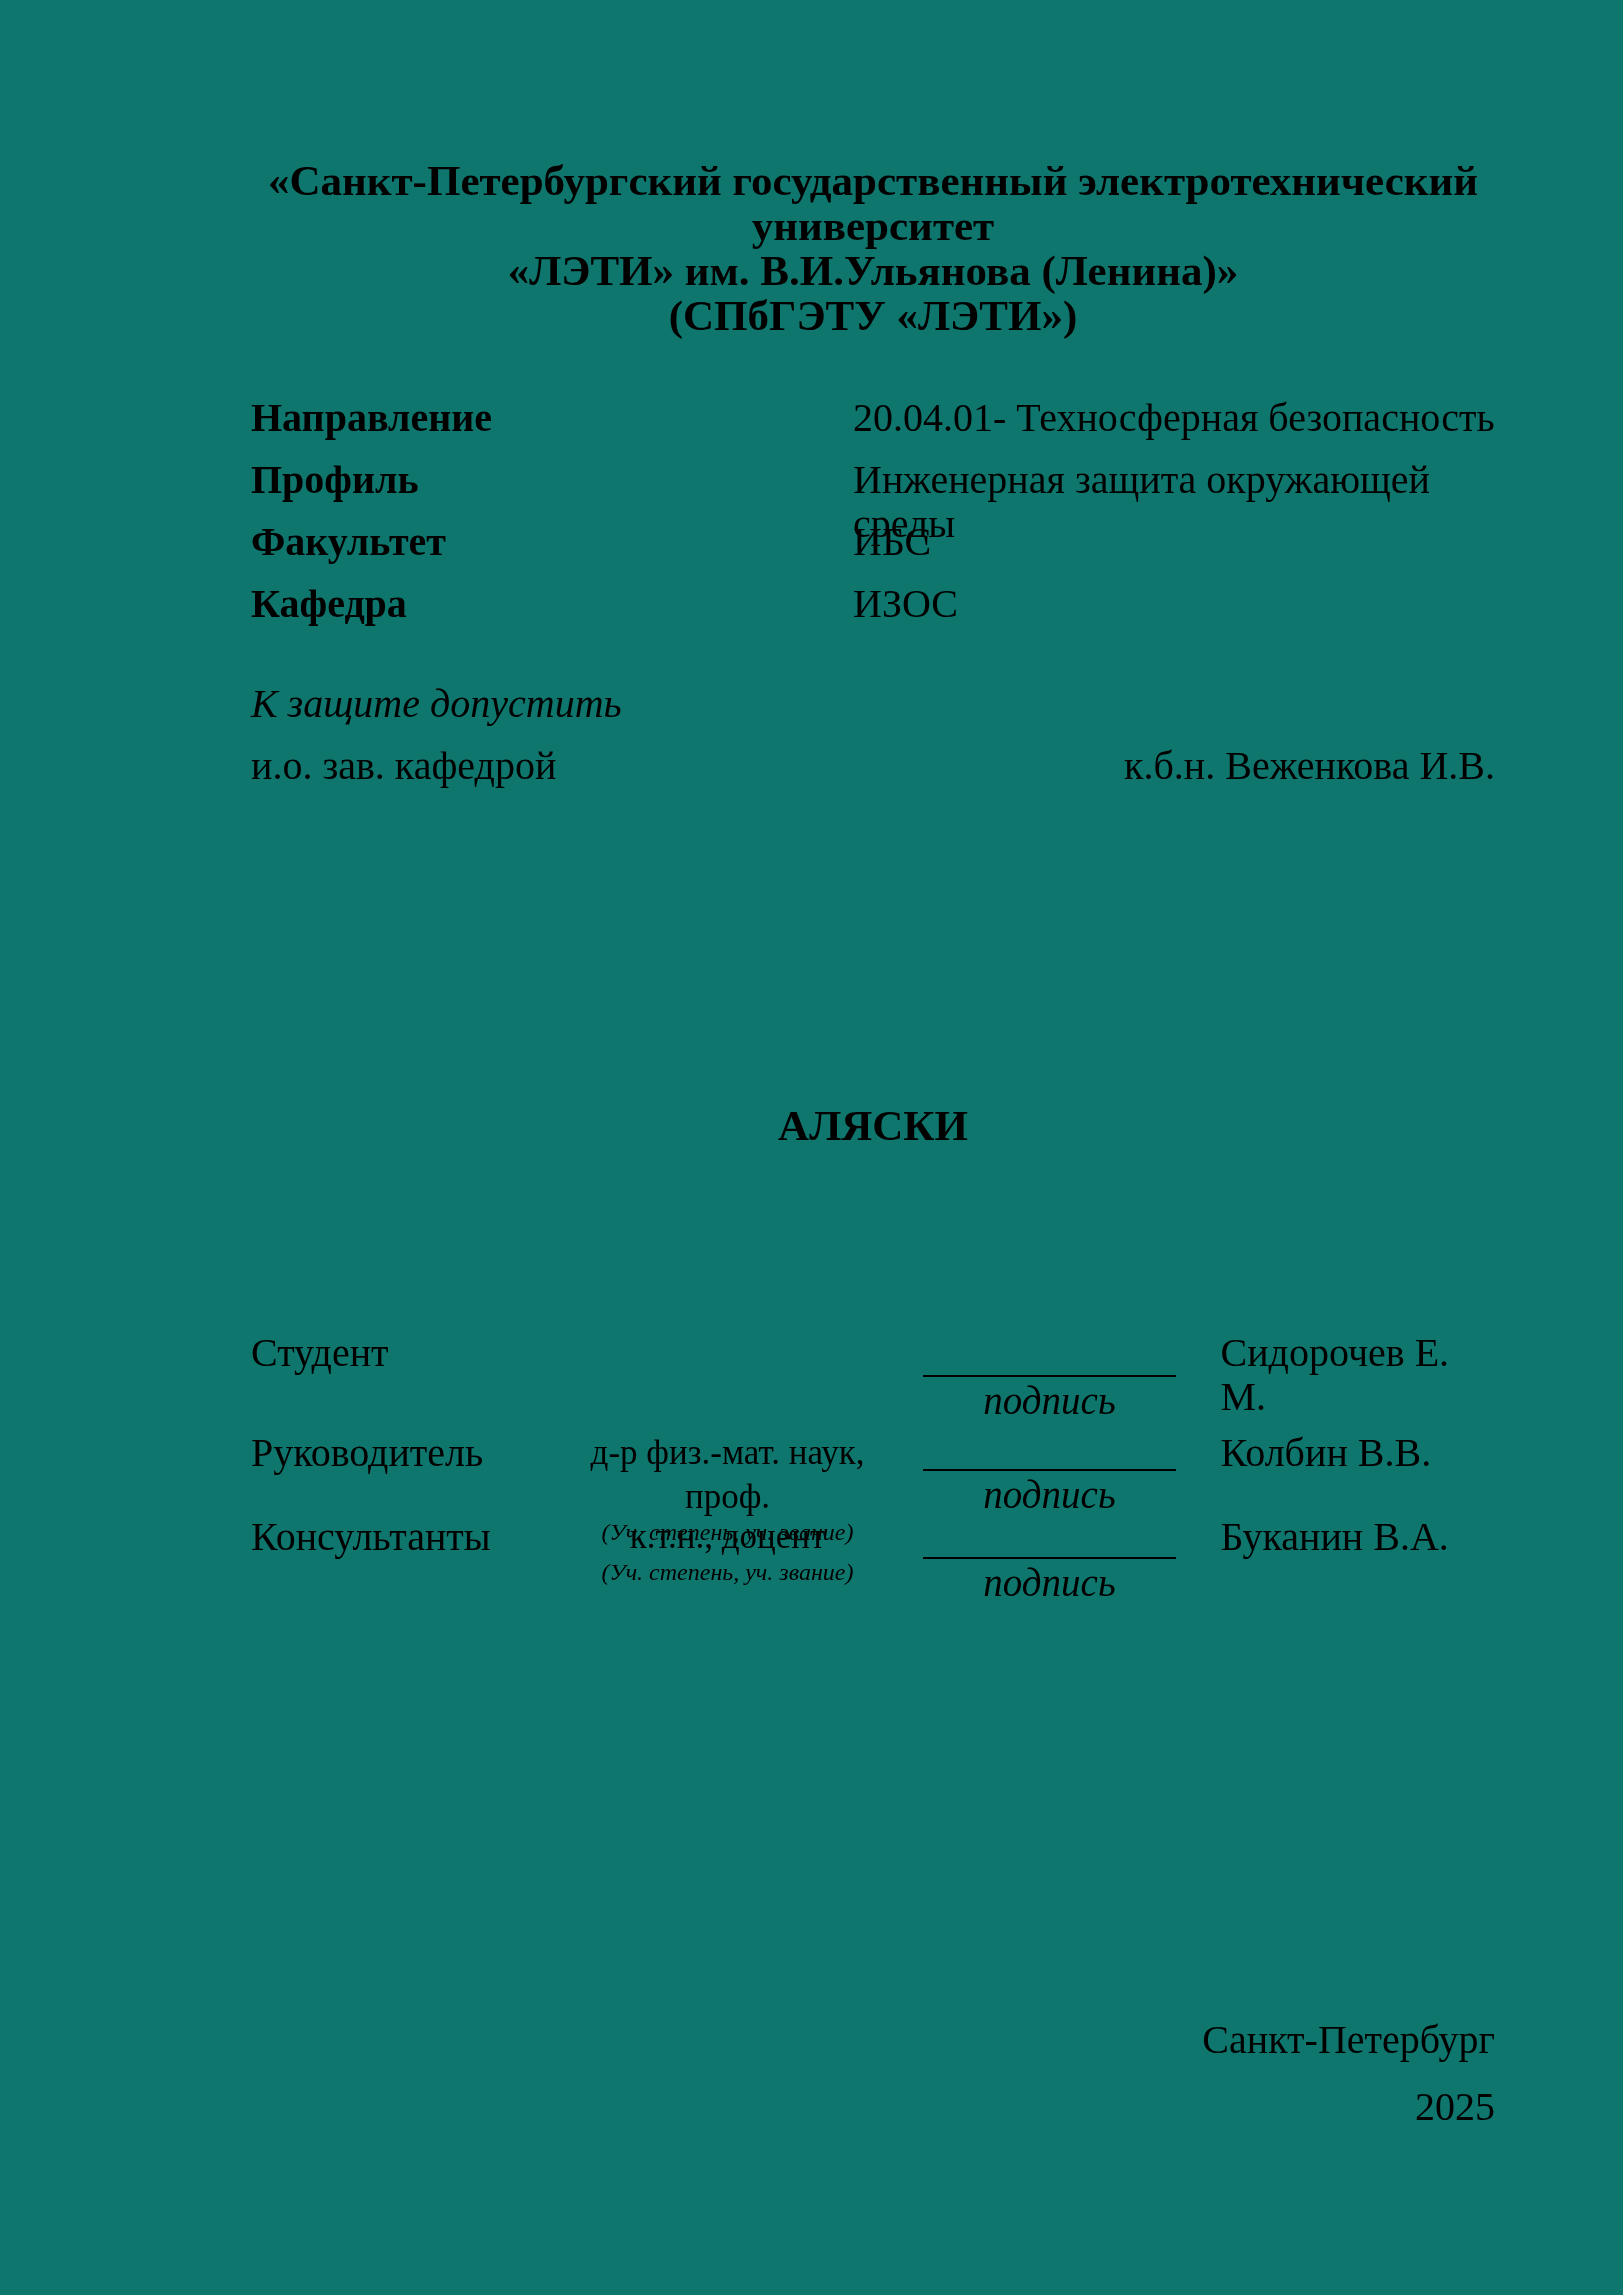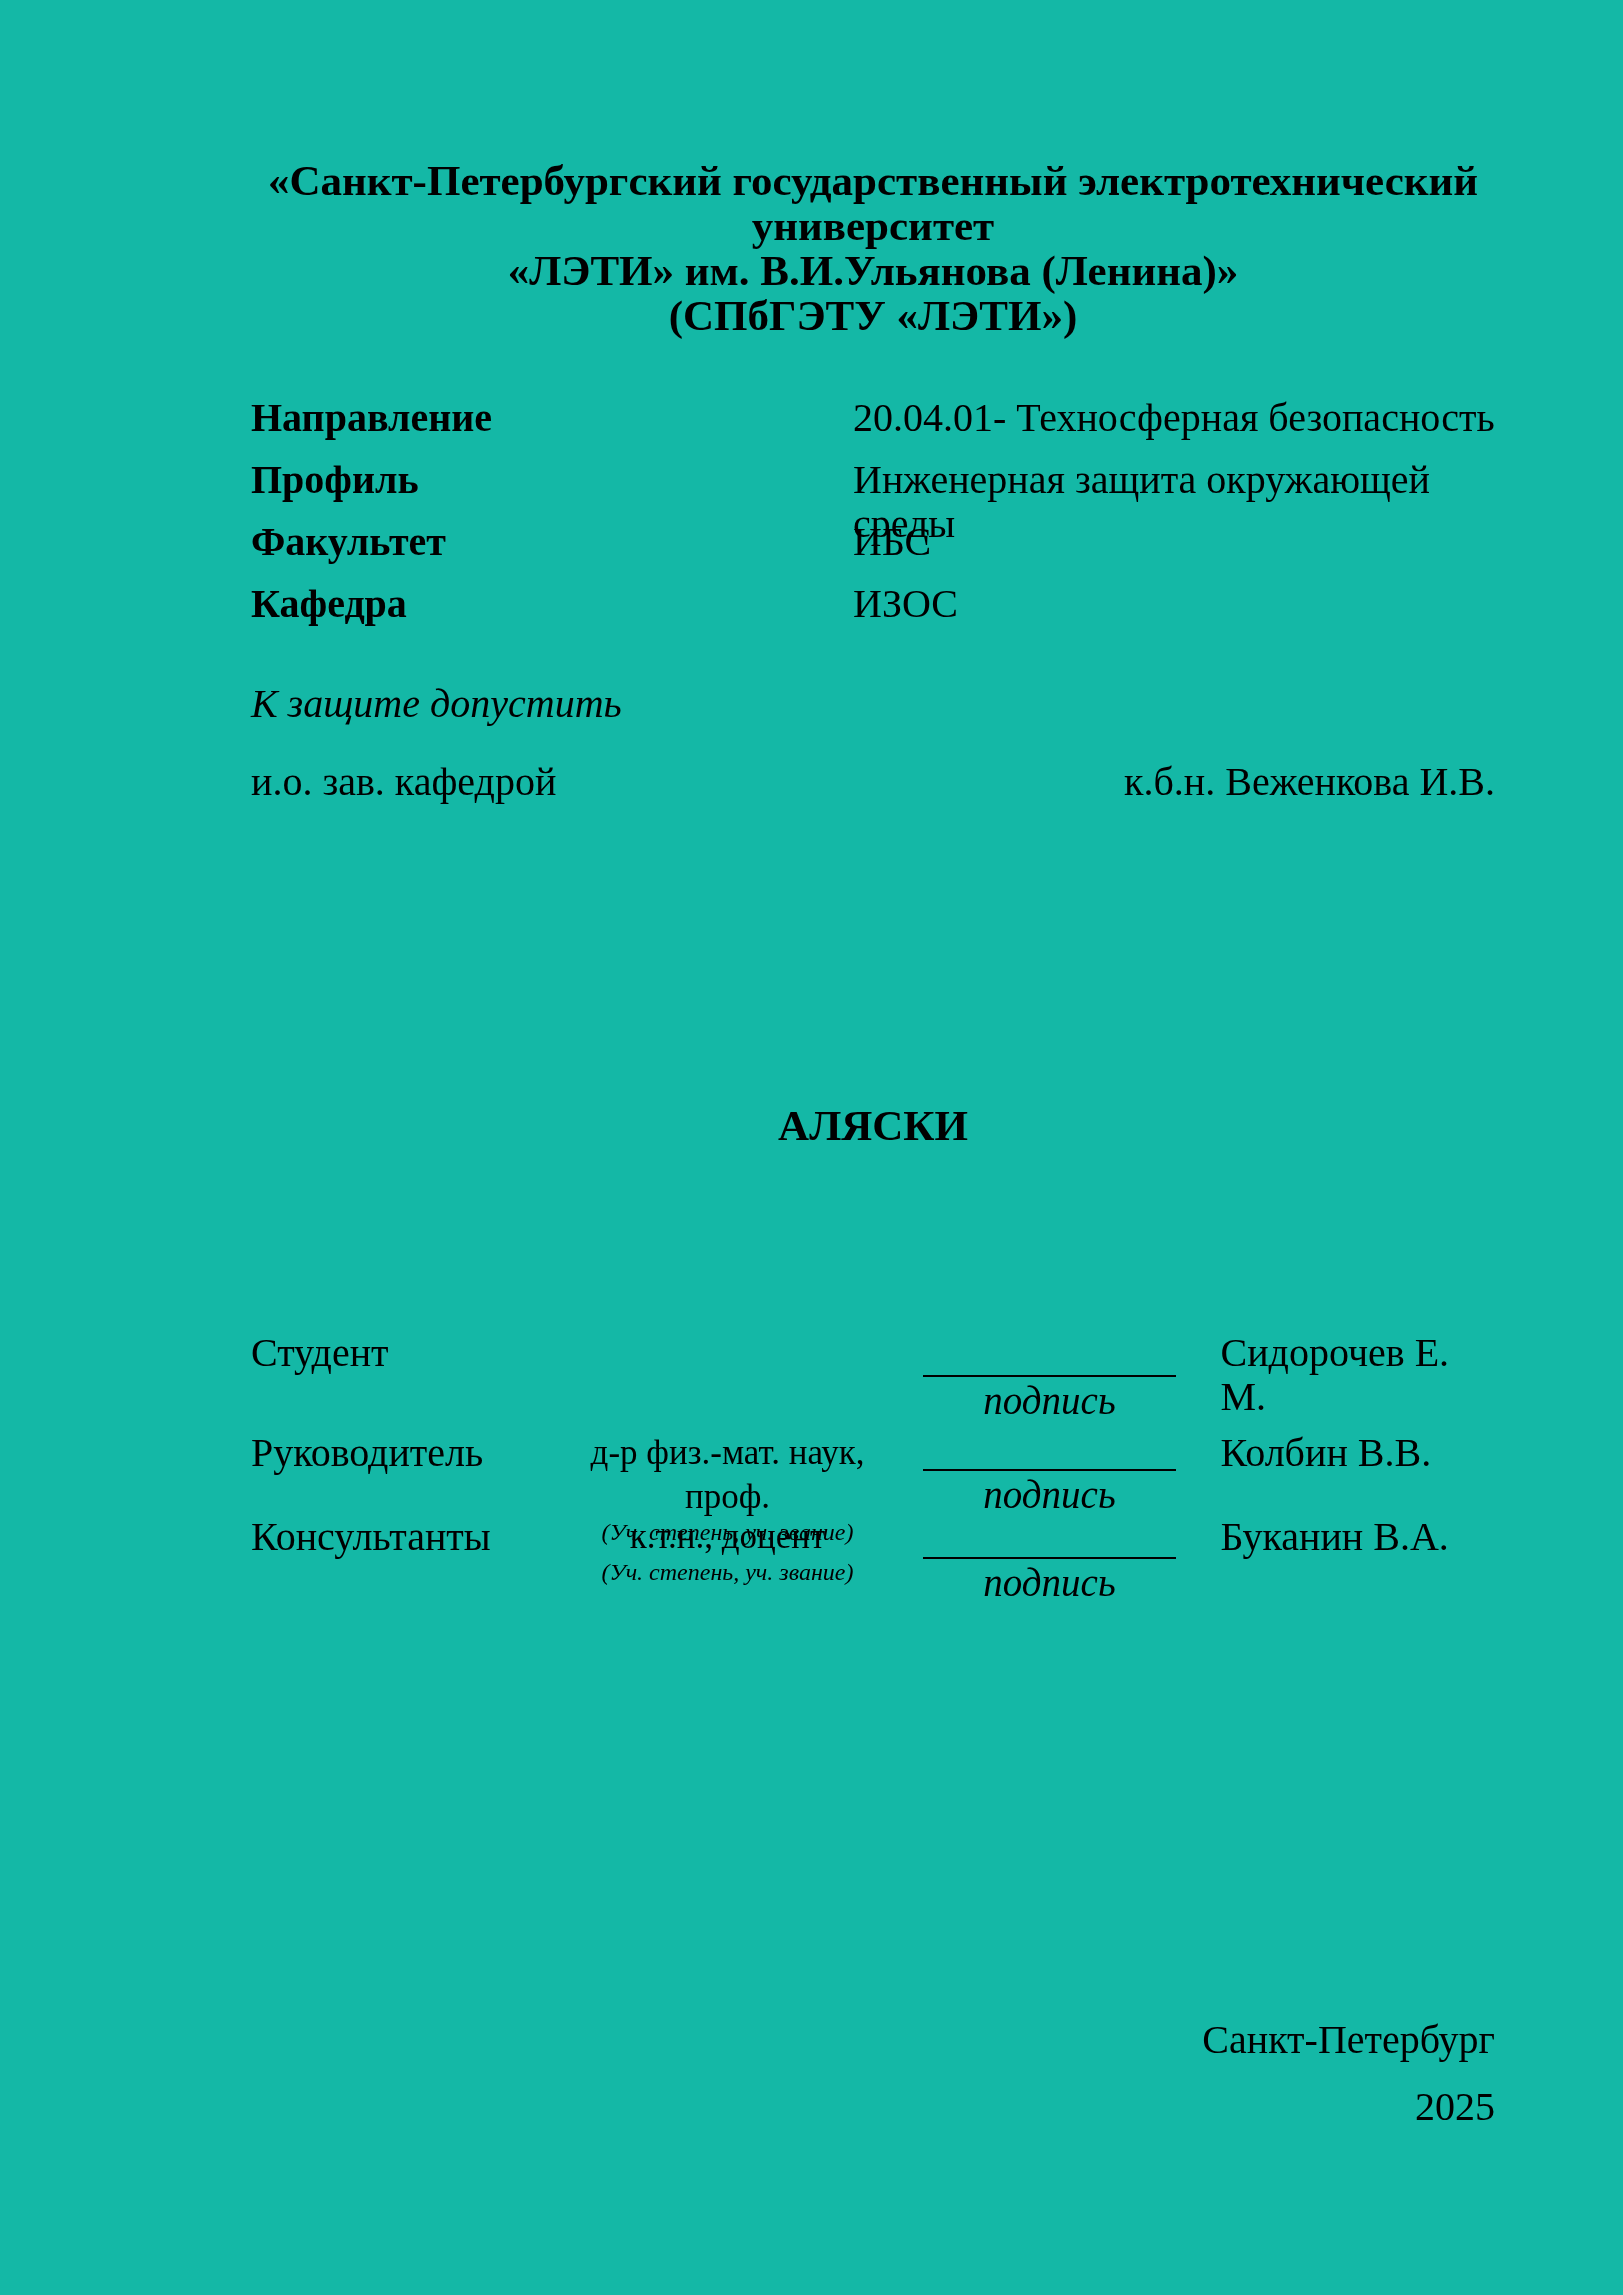--- a/index.html
+++ b/index.html
@@ -1,36 +1,36 @@
 <!DOCTYPE html>
 <html lang="ru" style="font-size:12.6px"><head>
 <meta charset="utf-8">
 <style>
   html,body { margin:0; padding:0; background:#ffffff; }
   .page {
     position:relative;
     width:1623px; height:2295px;
-    background:#14b8a6;
+    background:#0f766e;
     color:#000000;
     font-family:"Liberation Serif","DejaVu Serif",serif;
     overflow:hidden;
   }
   
   .uni-header {
     position:absolute; top:158px; left:251px; width:1244px;
     text-align:center; font-weight:700; font-size:43px; line-height:45px;
   }
   
   .fields { position:absolute; top:396px; left:251px; width:1244px; font-size:40px; }
   .field-row { display:flex; height:44px; line-height:44px; margin-bottom:18px;gap:41px; }
   .field-label { width:561px; font-weight:700; }
   .field-value { flex:1; }
   
   .approval { position:absolute; top:682px; left:251px; width:1244px; font-size:40px; line-height:44px; }
-  .approval-permit { font-style:italic; margin-bottom:34px; }
+  .approval-permit { font-style:italic; margin-bottom:18px; }
   .approval-row { display:flex; justify-content:space-between; }
   
   .work-type {
     position:absolute; top:915px; left:251px; width:1244px;
     text-align:center; font-weight:700; font-size:43px; line-height:61px;
   }
   
   .theme {
     position:absolute; top:1104px; left:251px; width:1244px;
     text-align:center; font-weight:700; font-size:43px; line-height:43px;

